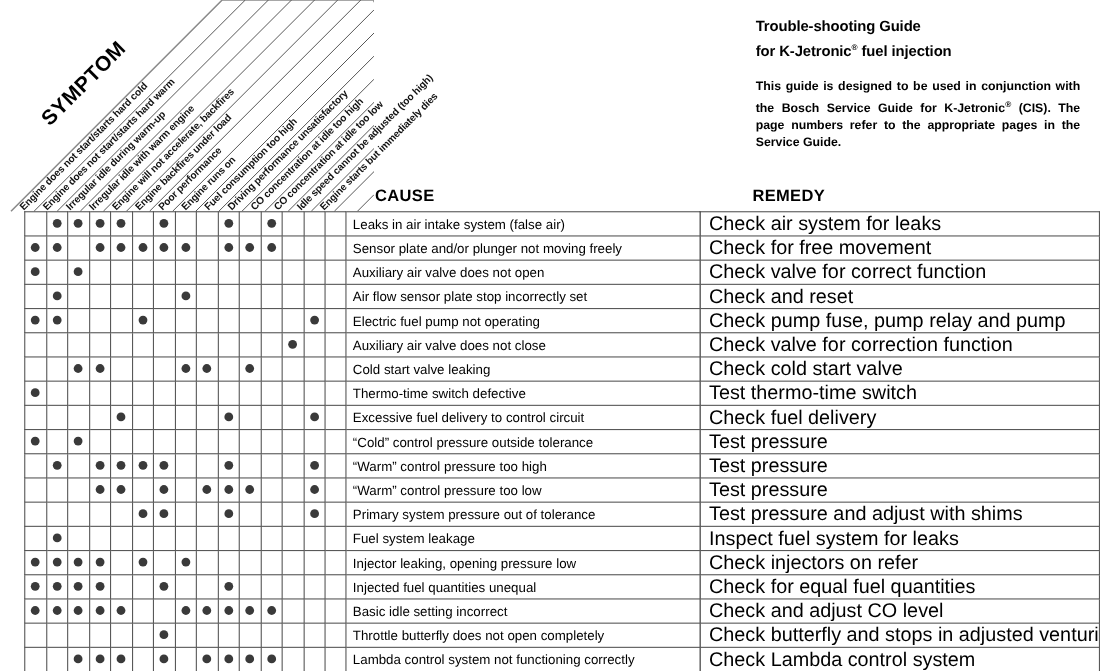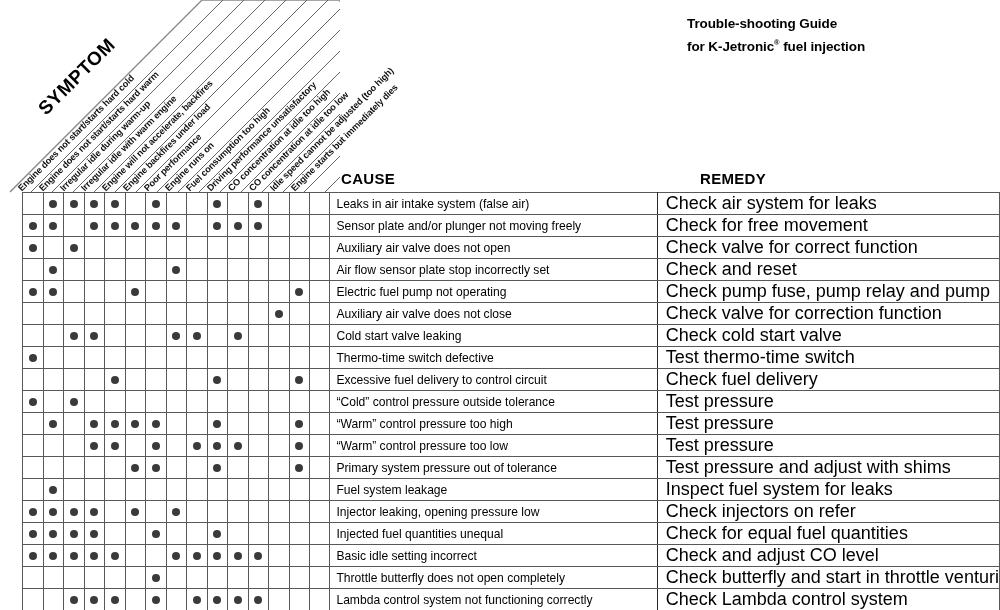--- a/index.html
+++ b/index.html
@@ -74,21 +74,21 @@
   }
 
   
   .colhead {
     position: absolute;
     font-size: 15px;
     font-weight: bold;
     letter-spacing: 0.3px;
   }
   #cause-head { left: 341px; top: 170px; }
-  #remedy-head { left: 684px; top: 170px; margin-left: 16px; }
+  #remedy-head { left: 684px; top: 170px; }
 
   
   #matrix {
     position: absolute;
     left: 10px;
     top: 192px;
     border-collapse: collapse;
     table-layout: fixed;
     margin-left: 12px;
   }
@@ -126,20 +126,21 @@
   }
 </style>
 </head>
 <body>
 
 <div id="page">
 
   <div id="title-block">
     <div class="title-line">Trouble-shooting Guide</div>
     <div class="title-line"><span>for K-Jetronic</span><span class="reg">®</span><span> fuel injection</span></div>
+    <div class="intro"><span>This guide is designed to be used in conjunction with the Bosch Service Guide for K-Jetronic</span><span class="reg">®</span><span> (CIS). The page numbers refer to the appropriate pages in the Service Guide.</span></div>
   </div>
 
   <div id="header-zone">
     <svg width="340" height="193">
 
       <polyline points="10,192 202,0 340,0 340,2" fill="none" stroke="#8a8a8a" stroke-width="1.4"></polyline>
 
       <line x1="31" y1="192" x2="223" y2="0" stroke="#555" stroke-width="0.9"></line>
       <line x1="52" y1="192" x2="244" y2="0" stroke="#555" stroke-width="0.9"></line>
       <line x1="73" y1="192" x2="265" y2="0" stroke="#555" stroke-width="0.9"></line>
@@ -515,21 +516,21 @@
           <td class="cell"><span class="dot" style="background: rgb(58, 58, 58);"></span></td>
           <td class="cell"></td>
           <td class="cell"></td>
           <td class="cell"></td>
           <td class="cell"></td>
           <td class="cell"></td>
           <td class="cell"></td>
           <td class="cell"></td>
           <td class="cell"></td>
           <td class="cause">Throttle butterfly does not open completely</td>
-          <td class="remedy">Check butterfly and start in throttle venturi</td>
+          <td class="remedy">Check butterfly and stops in adjusted venturi</td>
         </tr>
         <tr>
           <td class="cell"></td>
           <td class="cell"></td>
           <td class="cell"><span class="dot" style="background: rgb(58, 58, 58);"></span></td>
           <td class="cell"><span class="dot" style="background: rgb(58, 58, 58);"></span></td>
           <td class="cell"><span class="dot" style="background: rgb(58, 58, 58);"></span></td>
           <td class="cell"></td>
           <td class="cell"><span class="dot" style="background: rgb(58, 58, 58);"></span></td>
           <td class="cell"></td>

